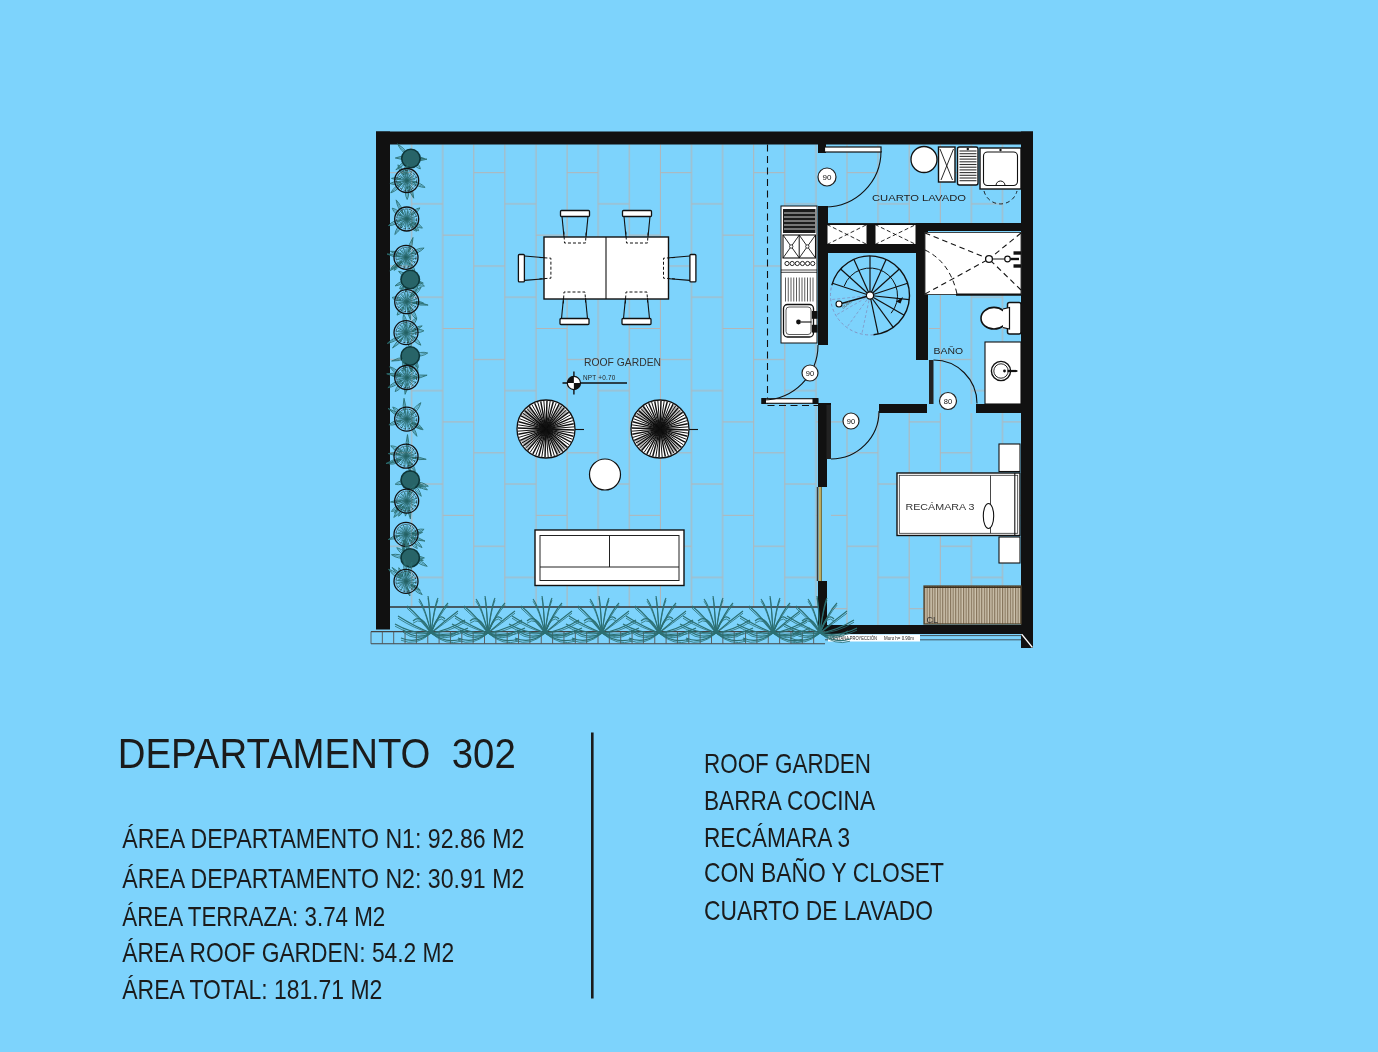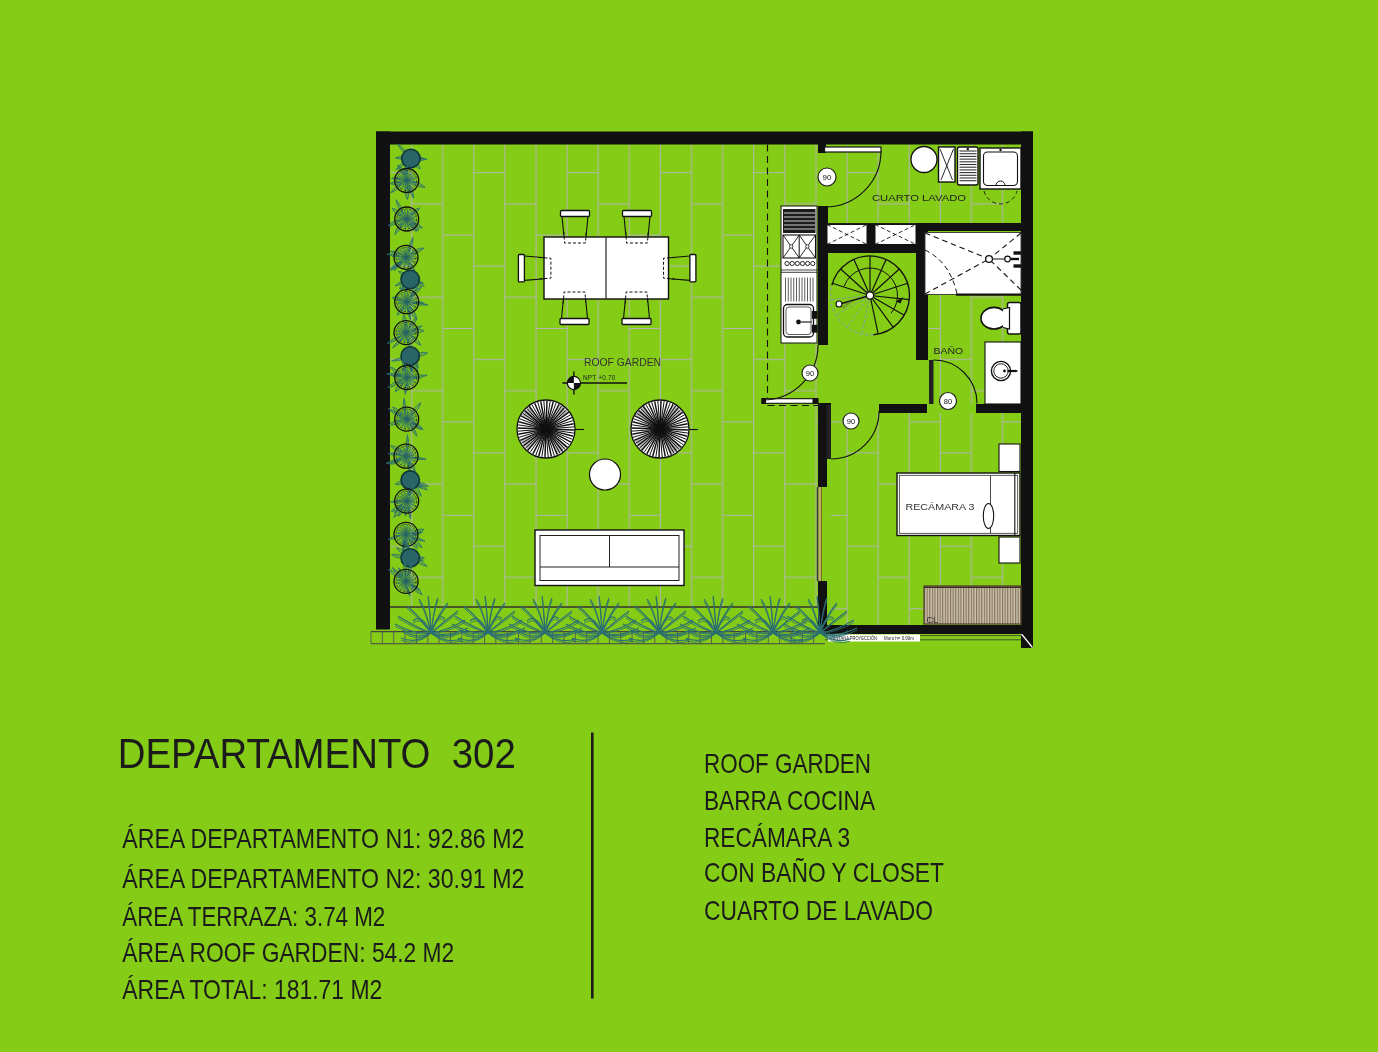--- a/index.html
+++ b/index.html
@@ -1,16 +1,16 @@
 <!DOCTYPE html>
 <html><head>
 <meta charset="utf-8">
 <style>
 html,body{margin:0;padding:0;background:#ffffff;}
-#root{position:relative;width:1378px;height:1052px;overflow:hidden;background:#84cc16;
+#root{position:relative;width:1378px;height:1052px;overflow:hidden;background:#7dd3fc;
   font-family:"Liberation Sans",sans-serif;}
 </style>
 </head>
 <body>
 <div id="root">
 <svg width="1378" height="1052" viewBox="0 0 1378 1052" xmlns="http://www.w3.org/2000/svg">
 <defs>
 <pattern id="til" x="380" y="145.2" width="93.3" height="93.4" patternUnits="userSpaceOnUse">
   <g stroke="#b4b4b4" stroke-width="1" fill="none">
     <line x1="0.5" y1="0" x2="0.5" y2="93.4"></line>

